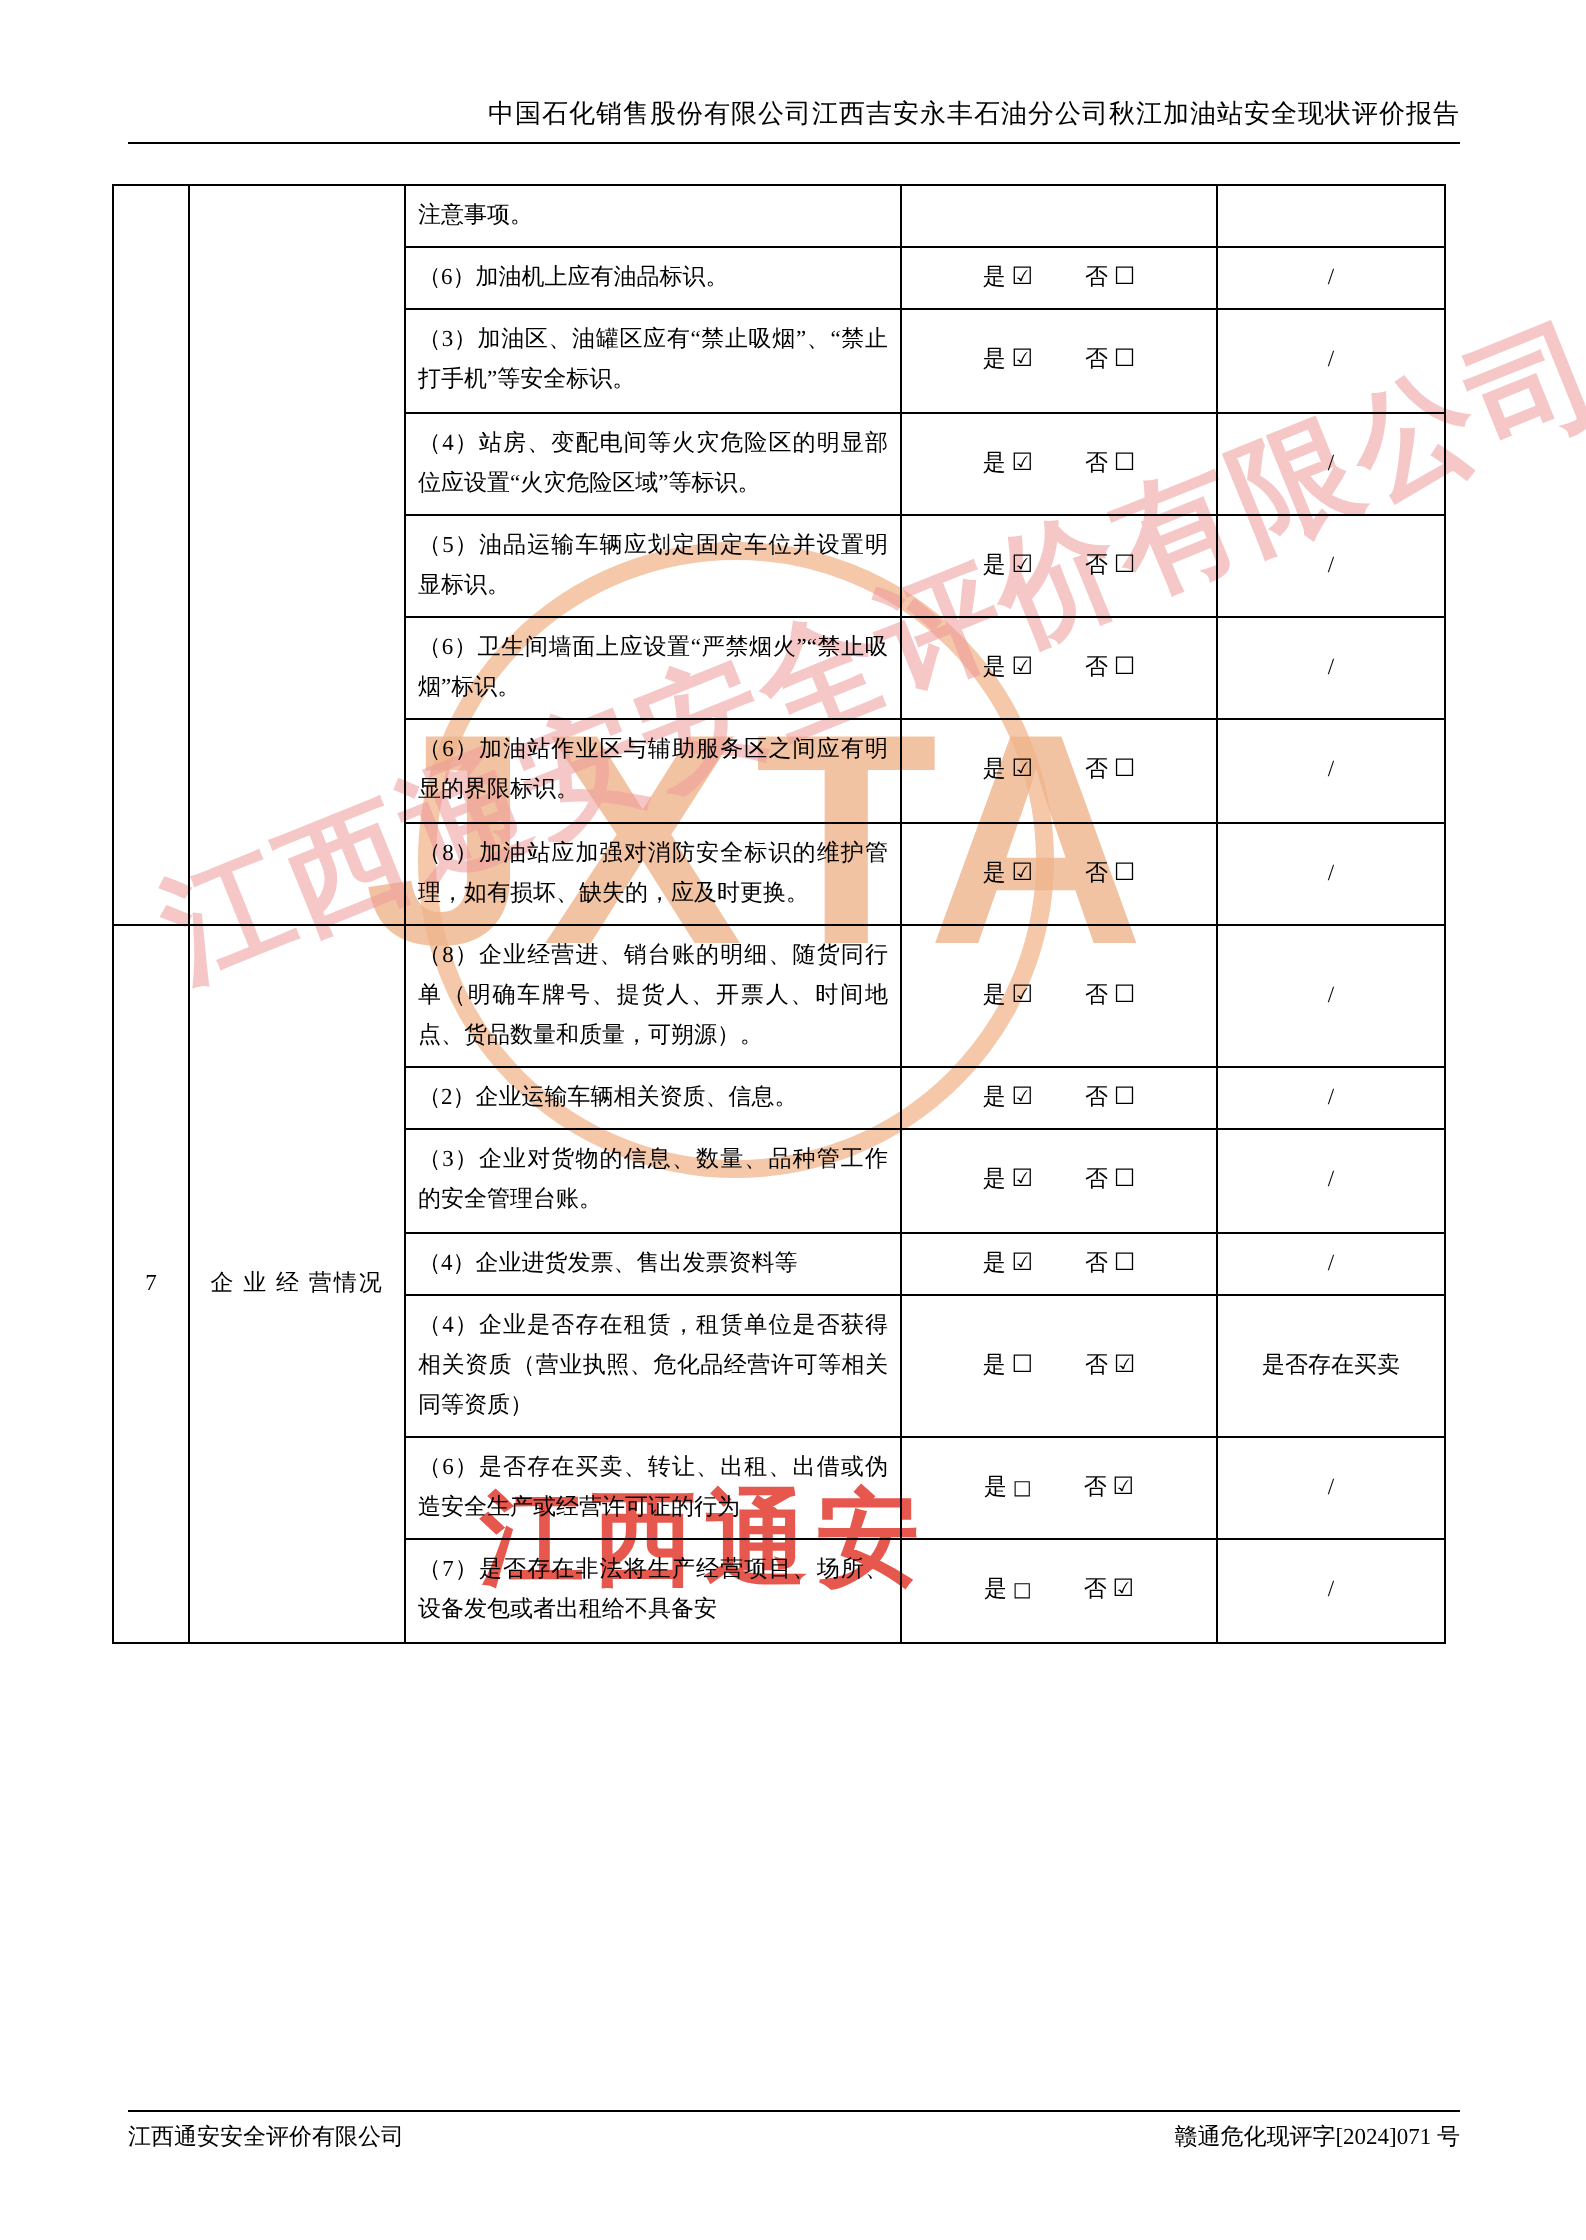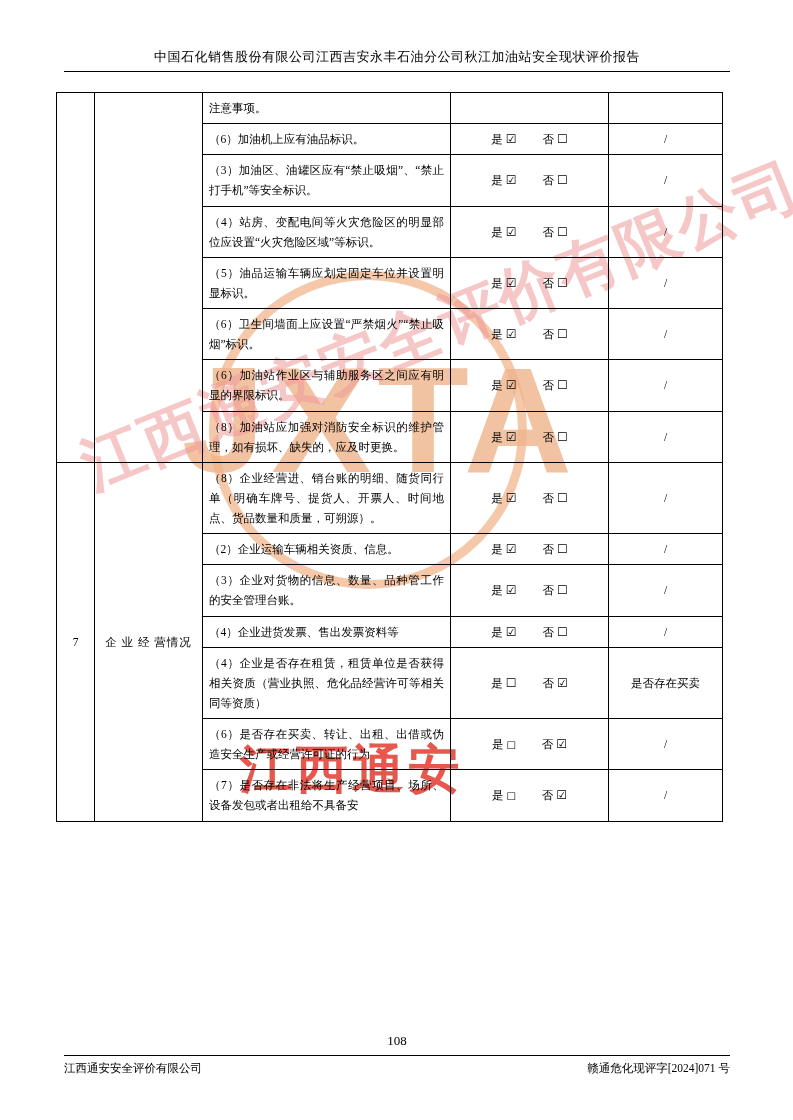--- a/index.html
+++ b/index.html
@@ -80,21 +80,21 @@
 
   
   .header {
     position: absolute;
     left: 64px;
     top: 48px;
     width: 666px;
     z-index: 3;
   }
   .header-title {
-    text-align: center;
+    text-align: right;
     font-size: 13px;
     letter-spacing: .5px;
   }
   .header-rule {
     margin-top: 5px;
     border-bottom: 1px solid #000;
   }
 
   
   .footer {
@@ -282,21 +282,20 @@
           <tr>
             <td class="item">（7）是否存在非法将生产经营项目、场所、设备发包或者出租给不具备安</td>
             <td class="result"><span class="res-inner"><span class="res-yes"><span>是</span> <span class="box small-empty"></span></span><span><span>否</span> <span class="box checked"></span></span></span></td>
             <td class="note">/</td>
           </tr>
         </tbody>
     </table>
   </div>
 
   <div class="footer">
-    <div class="page-num">108</div>
     <div class="footer-rule"></div>
     <div class="footer-row">
       <span>江西通安安全评价有限公司</span>
       <span>赣通危化现评字[2024]071 号</span>
     </div>
   </div>
 
 </div>
 
 </body></html>

